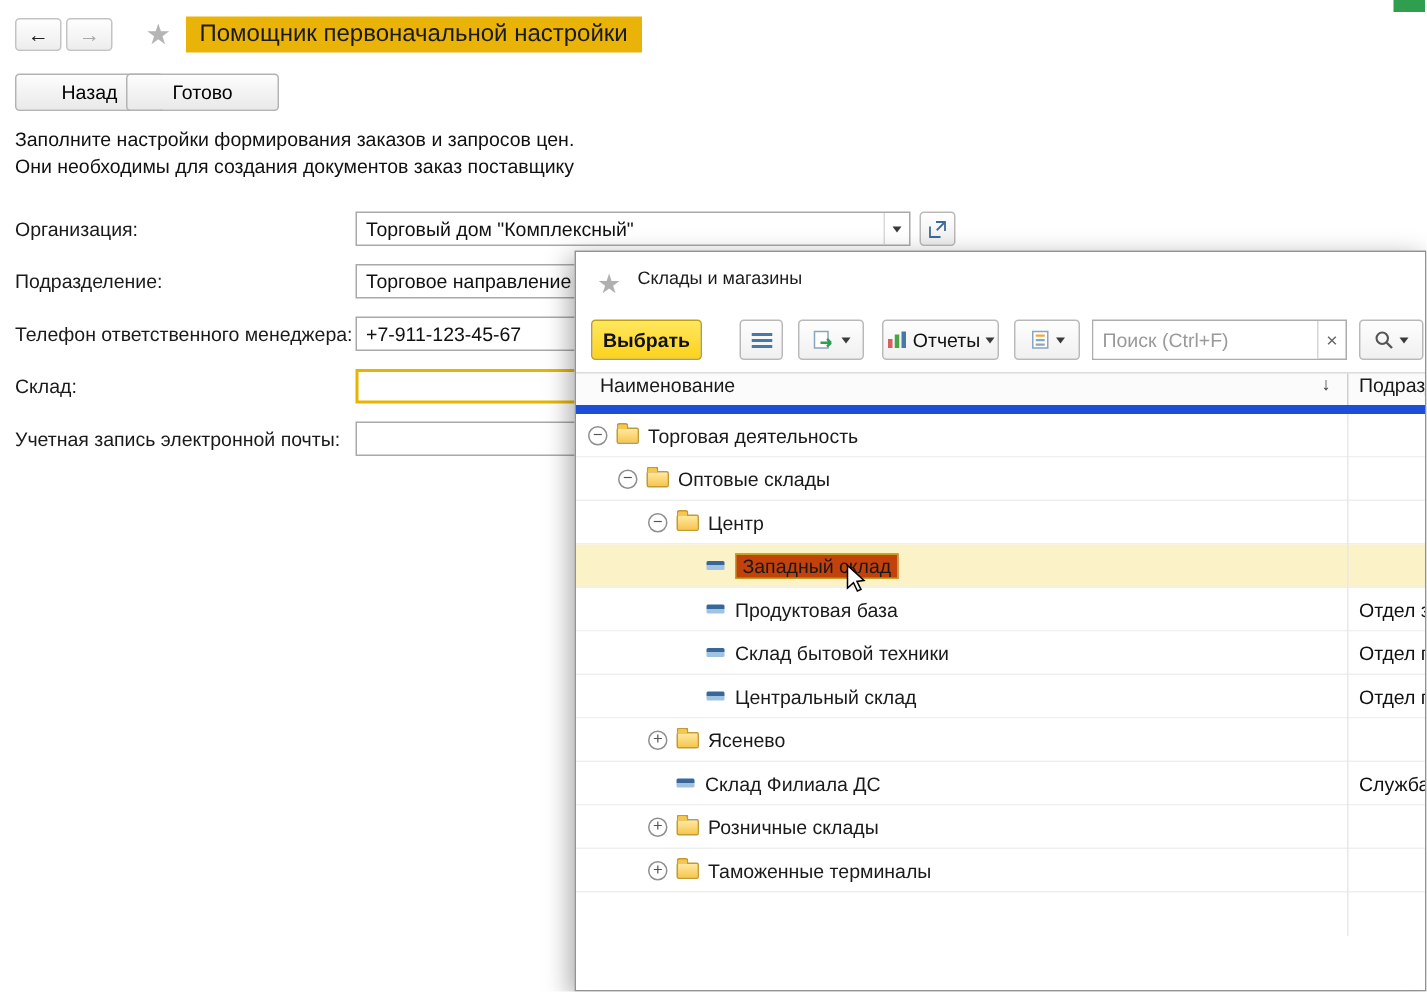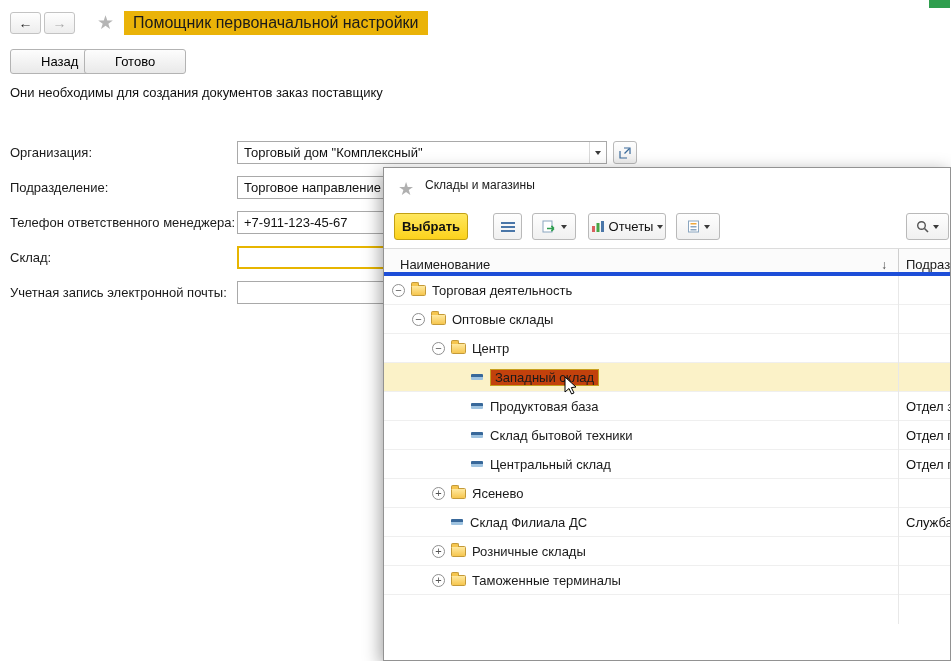--- a/index.html
+++ b/index.html
@@ -49,21 +49,21 @@
   .b3{left:148px;width:44px}
   .b4{left:204px;width:78px}
   .b5{left:292px;width:44px}
   .b6{left:522px;width:43px}
   .searchbox{position:absolute;left:344px;top:3px;width:170px;height:27px;border:1px solid #adadad;background:#fff;display:flex;align-items:stretch}
   .searchbox input{flex:1;min-width:0;border:0;outline:0;padding:0 6px;font:inherit;font-size:13px}
   .searchbox input::placeholder{color:#9a9a9a}
   .searchbox .clear{width:19px;border-left:1px solid #d6d6d6;display:flex;align-items:center;justify-content:center;color:#666;font-size:13px;cursor:pointer}
 
   .col-header{position:absolute;left:0;right:0;top:80px;height:28px;background:#fbfbfb;
-    border-top:1px solid #dcdcdc;border-bottom:4px solid #1d4ed8;display:flex;align-items:flex-end;padding-left:16px}
+    border-top:1px solid #dcdcdc;border-bottom:6px solid #1d4ed8;display:flex;align-items:flex-start;padding-left:16px}
   .sort{position:absolute;left:497px;font-size:12px;color:#444}
   .colsep{position:absolute;left:514px;top:0;bottom:0;border-left:1px solid #cfcfcf}
   .col2{position:absolute;left:522px;white-space:nowrap}
 
   .tree{position:absolute;left:0;right:0;top:108px}
   .tree-row{position:relative;height:29px;display:flex;align-items:center;padding-left:8px;border-bottom:1px solid #efefef;background:#fff;cursor:default}
   .tree-row.selected{background:#fbf2c8}
   .indent{display:inline-block;height:1px}
   .toggle{width:13px;height:13px;min-width:13px;border:1px solid #8f8f8f;border-radius:50%;color:#555;background:#fff;
     font-size:11px;line-height:11px;display:flex;align-items:center;justify-content:center;margin-right:6px}
@@ -88,20 +88,21 @@
 <button class="navbtn fwd">
   <span>→</span>
 </button>
 <span class="title-star">★</span>
 <div class="page-title">Помощник первоначальной настройки</div>
 
 <button class="wizbtn back2">Назад</button>
 <button class="wizbtn done">Готово</button>
 
 <div class="intro">
+  <div>Заполните настройки формирования заказов и запросов цен.</div>
   <div>Они необходимы для создания документов заказ поставщику</div>
 </div>
 
 <span class="field-label" style="top:145px">Организация:</span>
 <div class="combo" style="top:141px">
   <input value="Торговый дом &quot;Комплексный&quot;" style="">
   <span class="dd">
       <span class="caret"></span>
     </span>
 </div>
@@ -168,20 +169,24 @@
     <button class="icon-btn b5">
       <svg width="13" height="13">
         <rect x="1.5" y="1" width="10" height="11" fill="#fff" stroke="#8aa5bf"></rect>
         <rect x="3.5" y="3" width="6" height="1.5" fill="#f0a83c"></rect>
           <rect x="3.5" y="6" width="6" height="1.5" fill="#8aa5bf"></rect>
           <rect x="3.5" y="9" width="6" height="1.5" fill="#8aa5bf"></rect>
       </svg>
       <span class="caret"></span>
     </button>
 
+    <span class="searchbox">
+      <input placeholder="Поиск (Ctrl+F)" style="">
+      <span class="clear">×</span>
+    </span>
 
     <button class="icon-btn b6">
       <svg width="13" height="13">
         <circle cx="5.5" cy="5.5" r="3.8" fill="none" stroke="#555" stroke-width="1.4"></circle>
         <line x1="8.5" y1="8.5" x2="12" y2="12" stroke="#555" stroke-width="1.6"></line>
       </svg>
       <span class="caret"></span>
     </button>
   </div>
 

